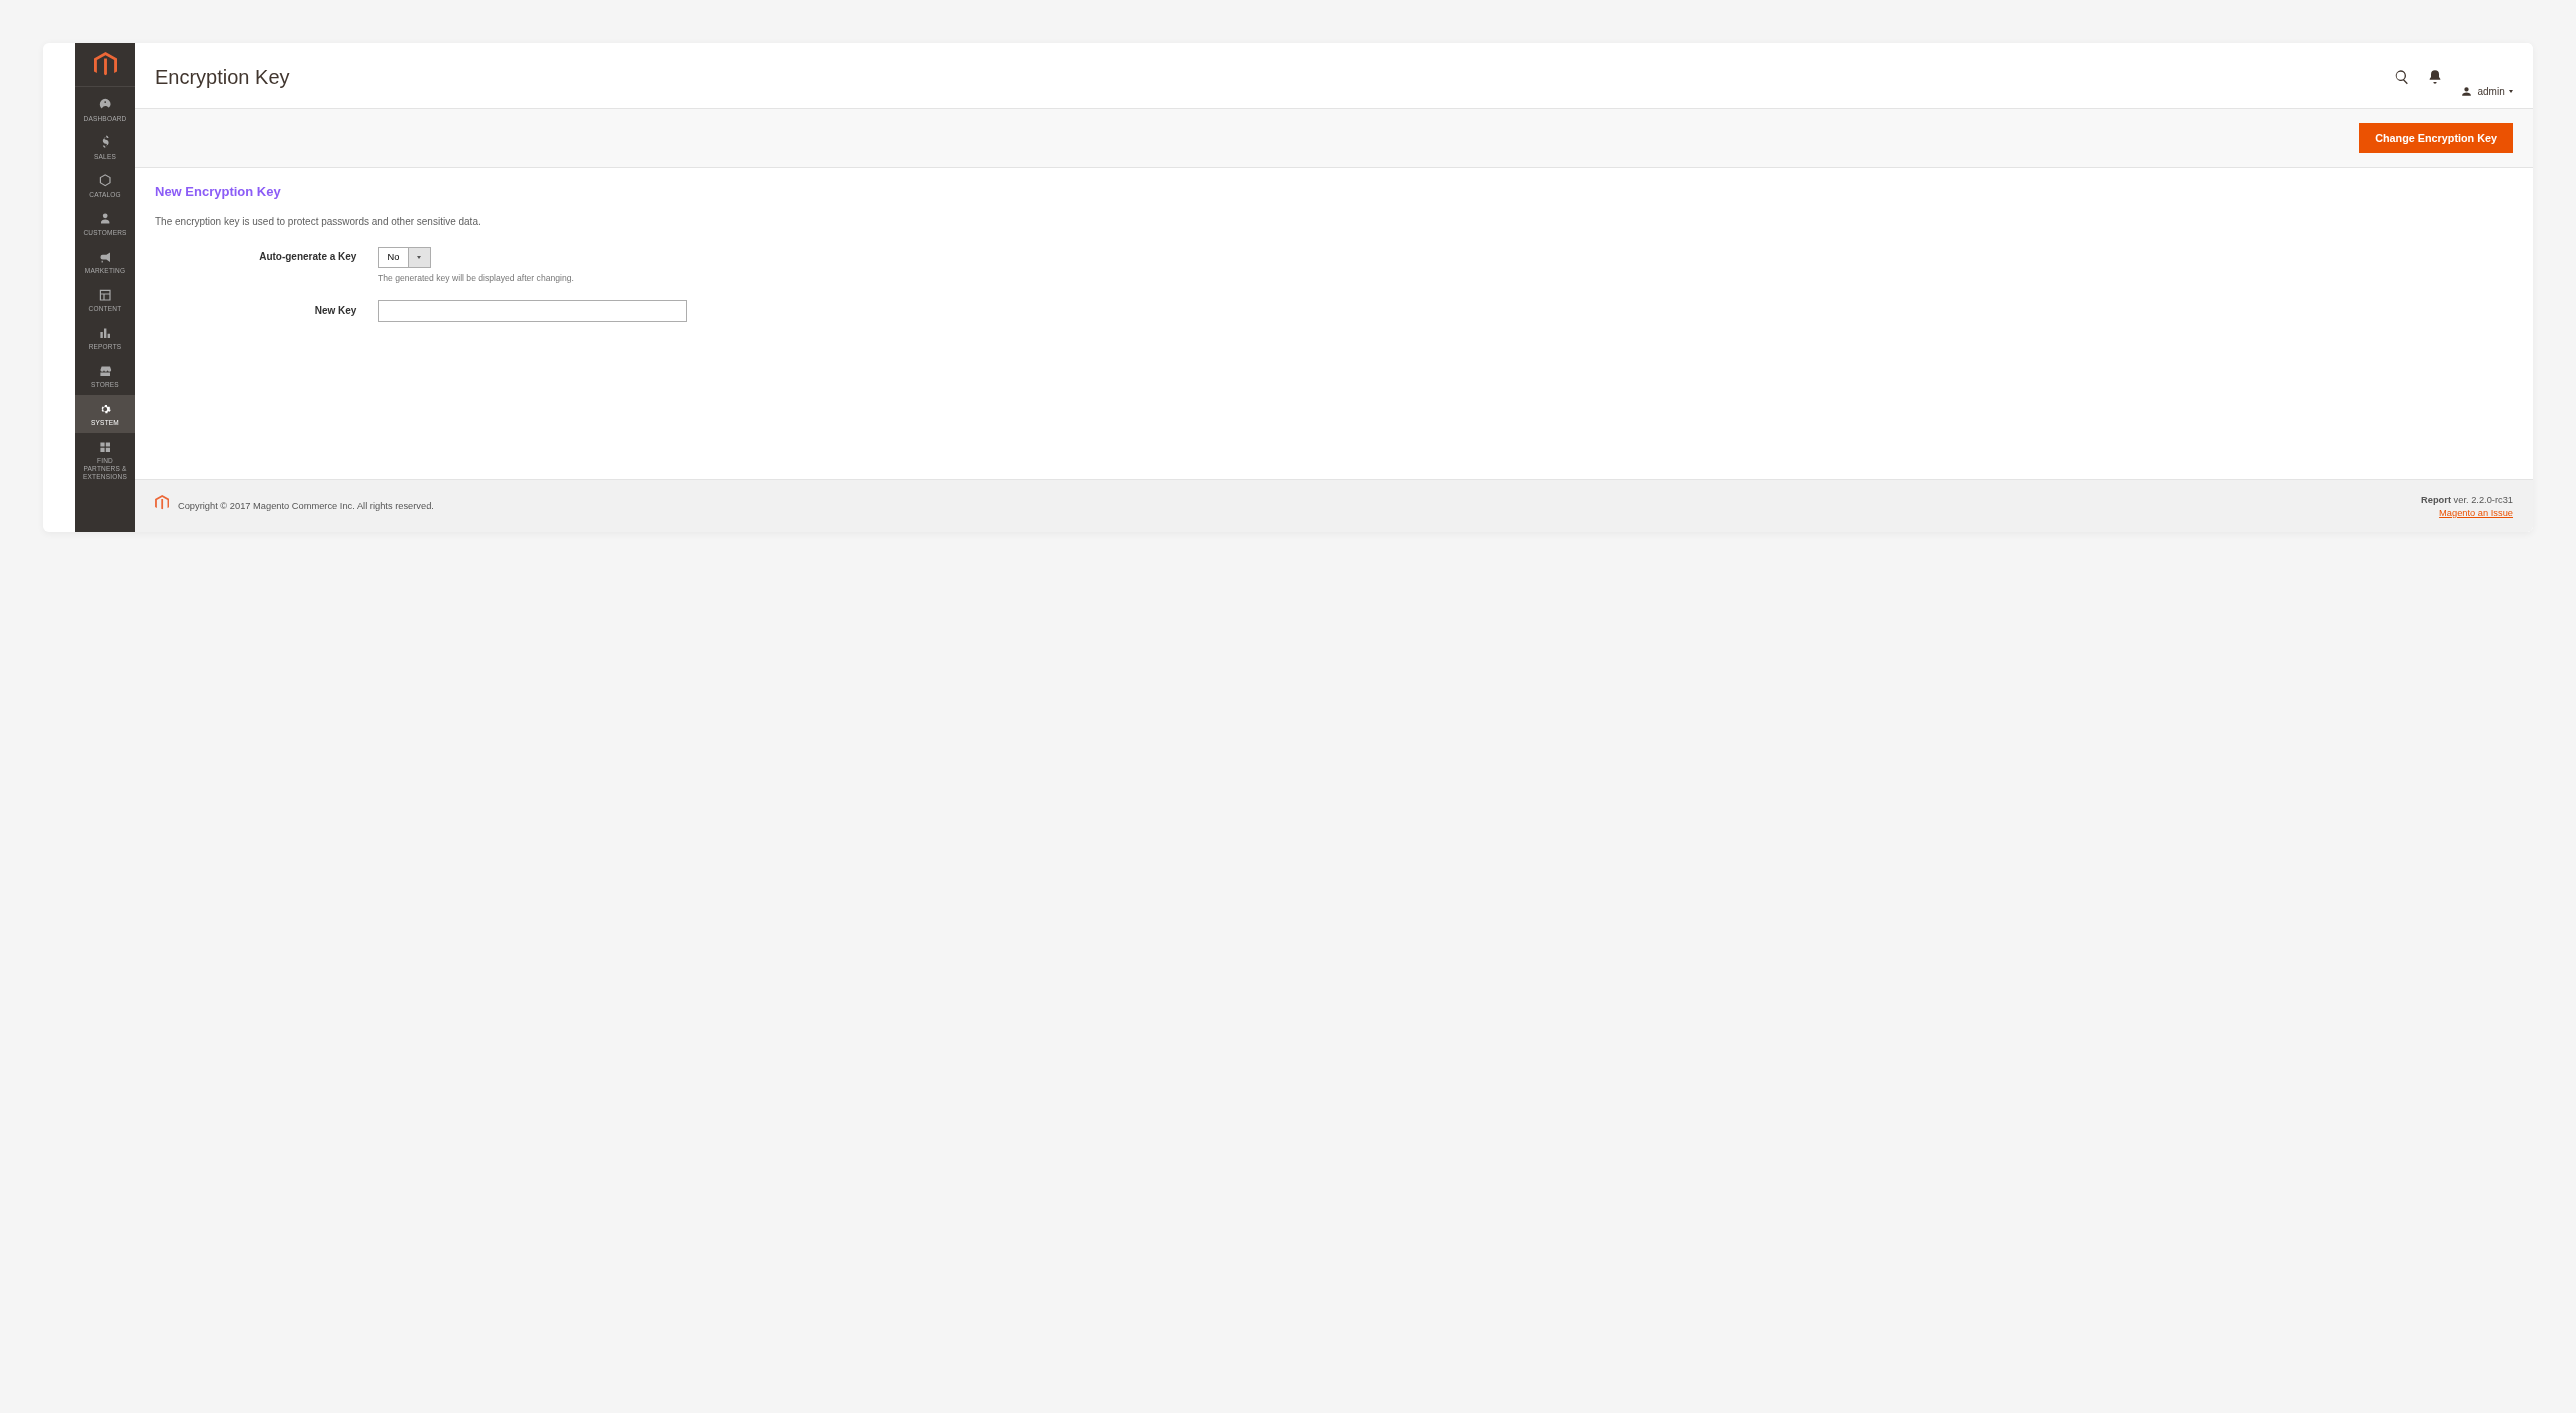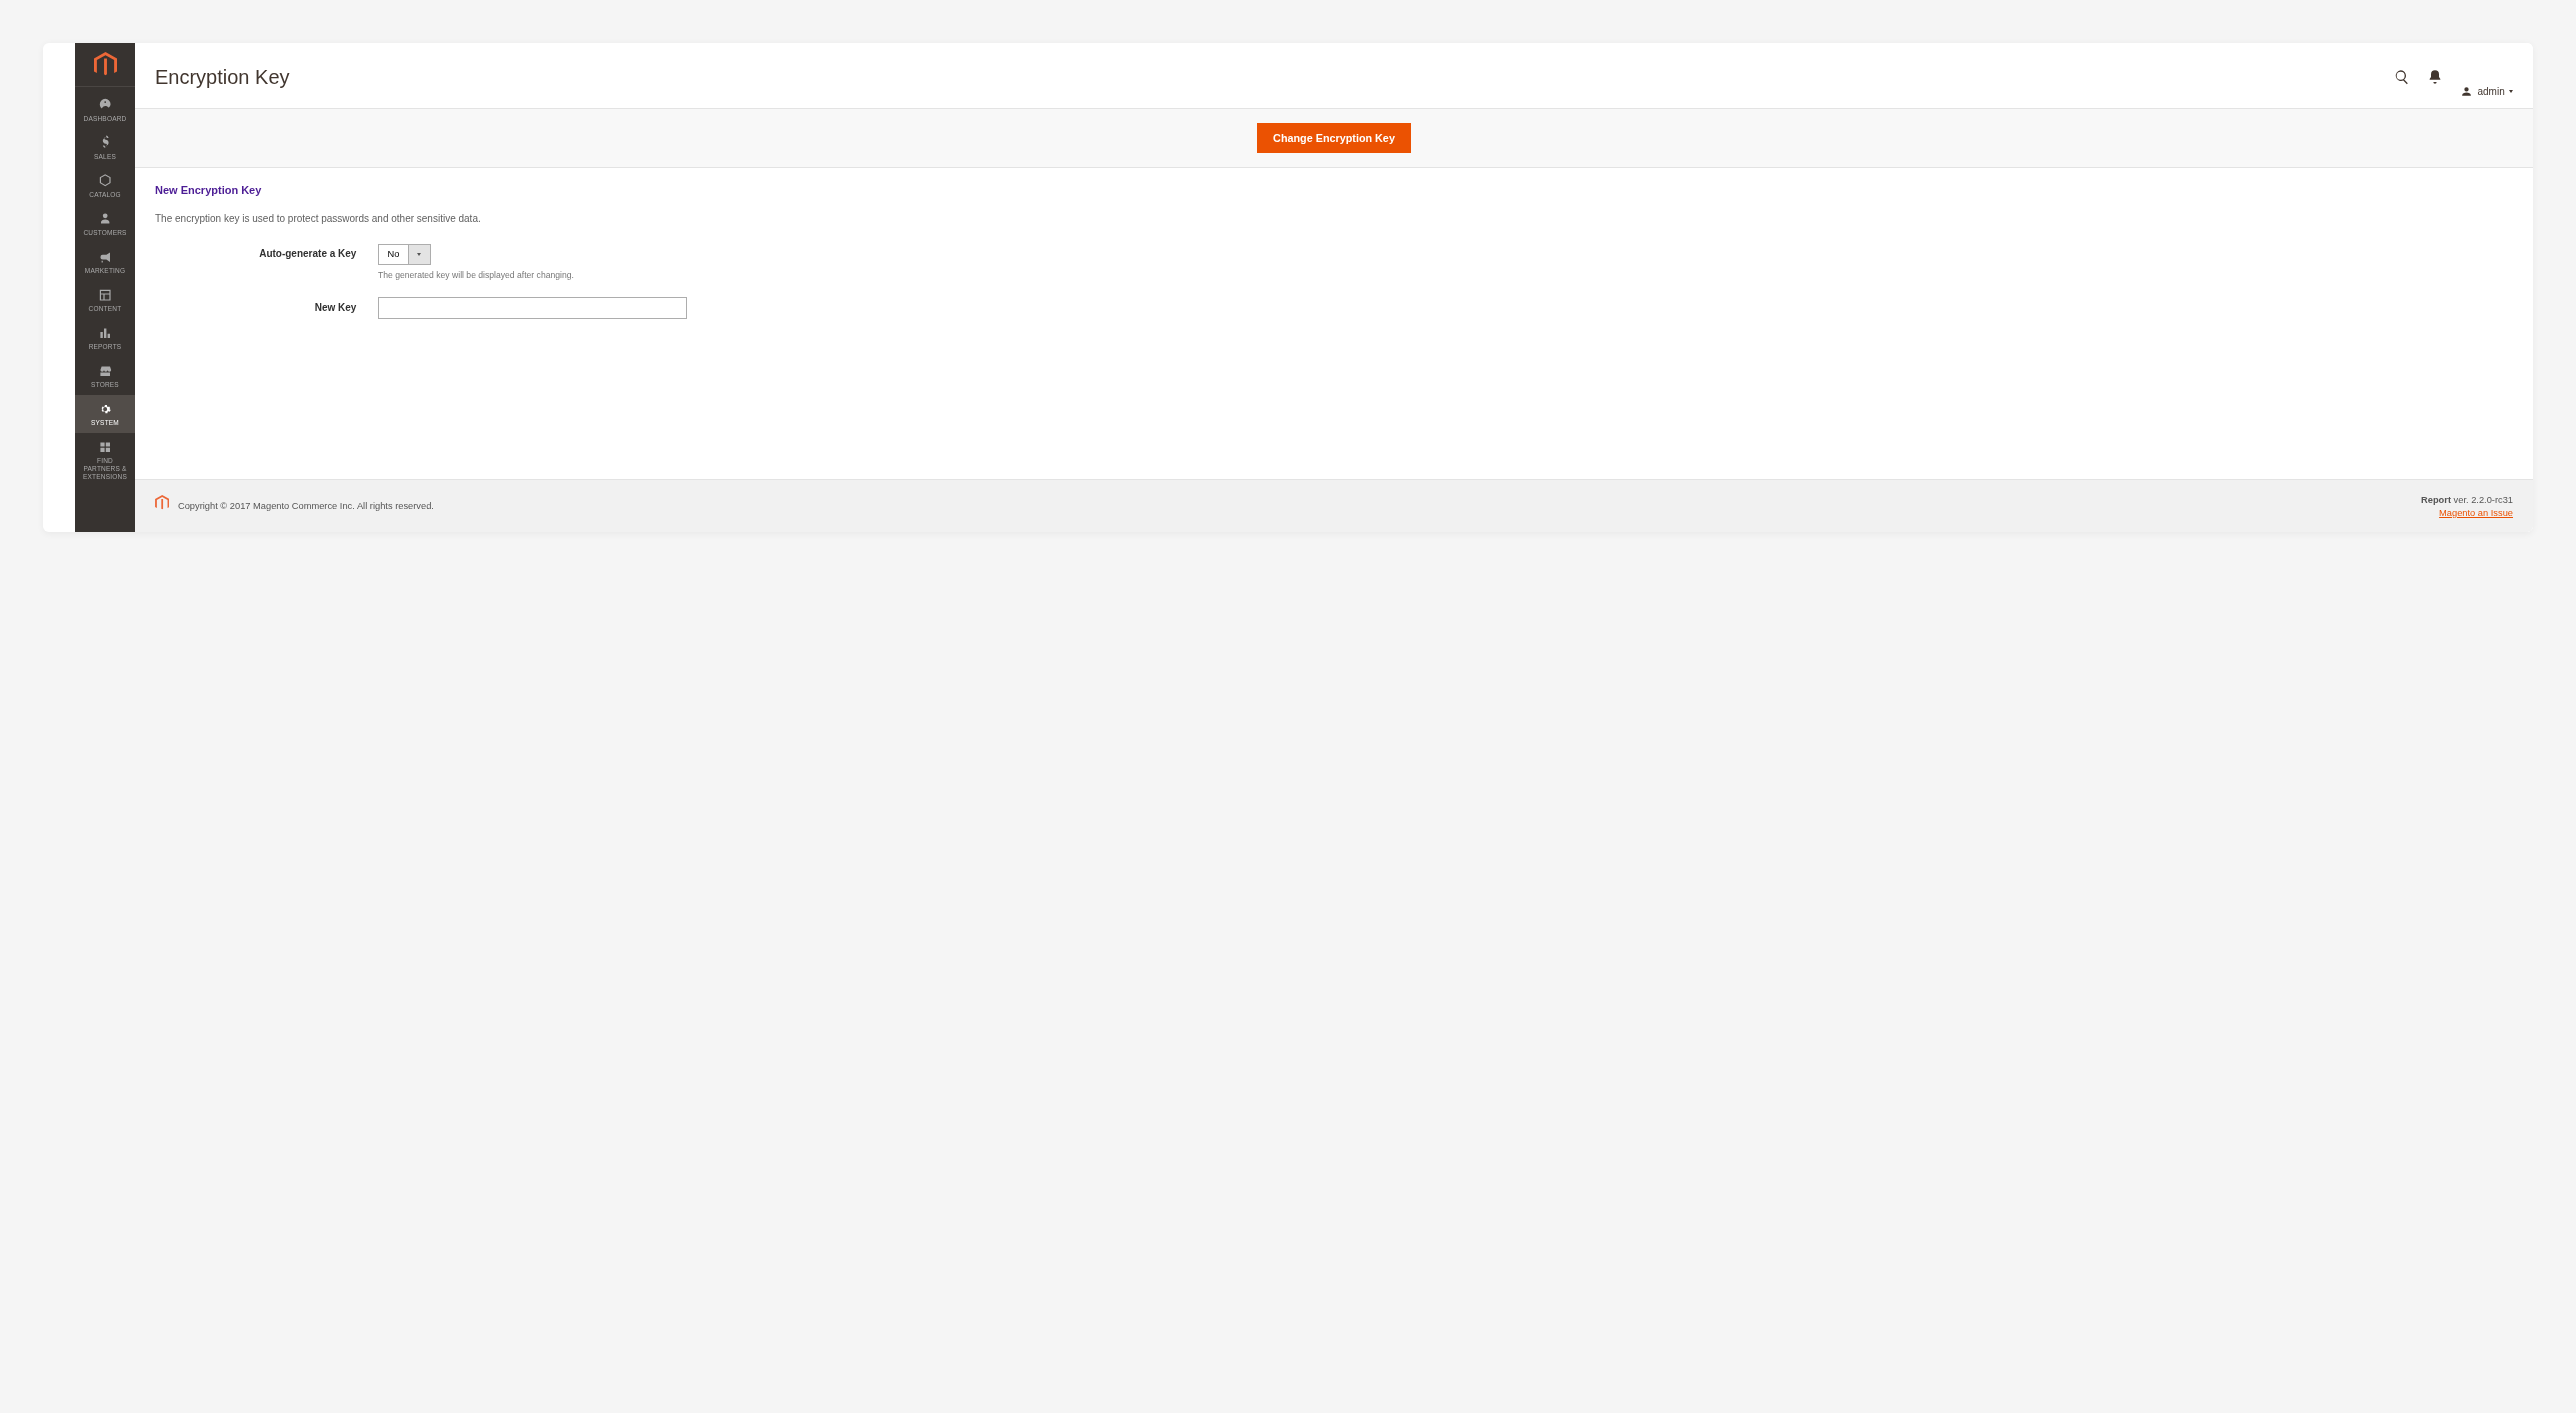--- a/index.html
+++ b/index.html
@@ -13,24 +13,24 @@
 .nav-icon { width: 14.4px; height: 14.4px; margin-bottom: 2.9px; fill: currentColor; }
 .nav-label { font-size: 6.5px; letter-spacing: 0.2px; line-height: 1.2; }
 .main { flex: 1; display: flex; flex-direction: column; background: #fff; }
 .header { display: flex; align-items: center; justify-content: space-between; padding: 13px 20px 10px; }
 .page-title { font-size: 20px; font-weight: 400; color: #41362f; }
 .header-actions { display: flex; align-items: center; gap: 17px; }
 .icon-btn { width: 16px; height: 16px; cursor: pointer; fill: #41362f; }
 .user-menu { display: flex; align-items: center; gap: 4.3px; cursor: pointer; color: #41362f; font-size: 10px; margin-top: 29px; }
 .user-menu svg { width: 13px; height: 13px; fill: #41362f; }
 .dropdown-caret { width: 0; height: 0; border-left: 2.9px solid transparent; border-right: 2.9px solid transparent; border-top: 3.6px solid #41362f; }
-.action-bar { background: #f8f8f8; border-top: 0.7px solid #e3e3e3; border-bottom: 0.7px solid #e3e3e3; padding: 14.4px 20px; display: flex; justify-content: center; }
+.action-bar { background: #f8f8f8; border-top: 0.7px solid #e3e3e3; border-bottom: 0.7px solid #e3e3e3; padding: 14.4px 20px; display: flex; justify-content: flex-end; }
 .primary-btn { background: #eb5202; color: #fff; border: none; padding: 8.6px 16px; font-size: 10.8px; font-weight: 600; cursor: pointer; }
 .content { padding: 16px 20px 29px; }
-.section-title { font-size: 11px; font-weight: 600; color: #4c1d95; margin-bottom: 17px; }
+.section-title { font-size: 13px; font-weight: 600; color: #8b5cf6; margin-bottom: 17px; }
 .description { font-size: 10px; color: #5e5e5e; margin-bottom: 20px; }
 .form-row { display: flex; align-items: flex-start; margin-bottom: 17px; }
 .form-label { width: 223px; text-align: right; padding-right: 21.6px; padding-top: 4.3px; font-size: 10px; font-weight: 600; color: #303030; }
 .form-control-wrap { flex: 1; }
 .select-wrap { display: inline-flex; border: 0.7px solid #adadad; }
 .select-value { padding: 4.3px 8.6px; font-size: 9.3px; background: #fff; min-width: 26px; }
 .select-arrow { width: 21.6px; background: #e3e3e3; display: flex; align-items: center; justify-content: center; border-left: 0.7px solid #adadad; cursor: pointer; }
 .select-arrow .caret { width: 0; height: 0; border-left: 2.9px solid transparent; border-right: 2.9px solid transparent; border-top: 3.6px solid #555; }
 .help-text { font-size: 8.6px; color: #777; margin-top: 5.8px; }
 .text-input { width: 309px; padding: 5px 7.2px; border: 0.7px solid #adadad; font-size: 9.3px; }

